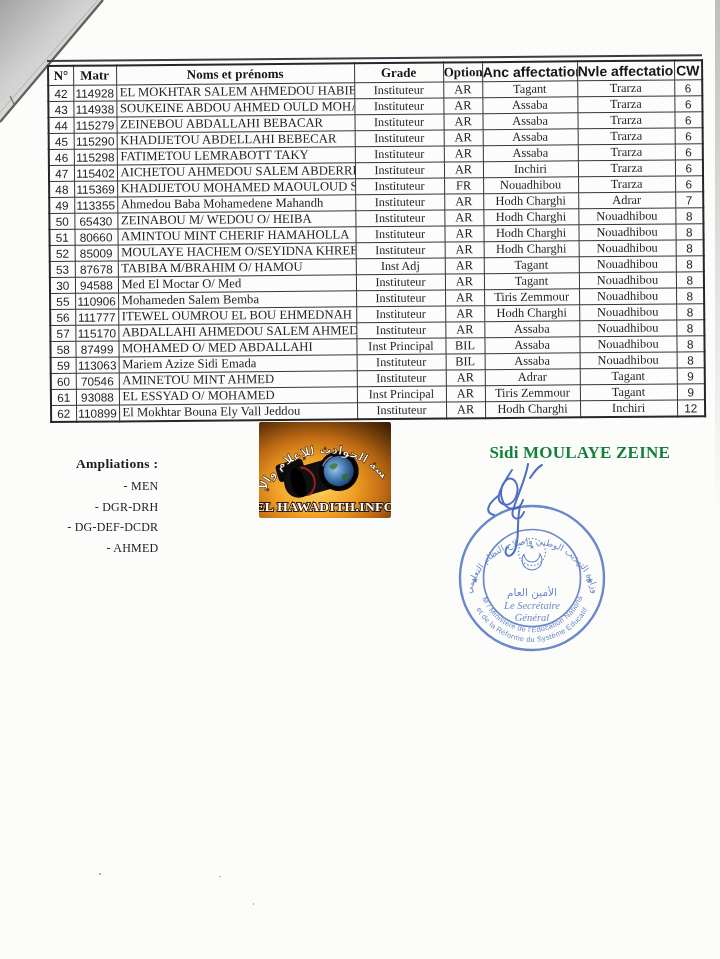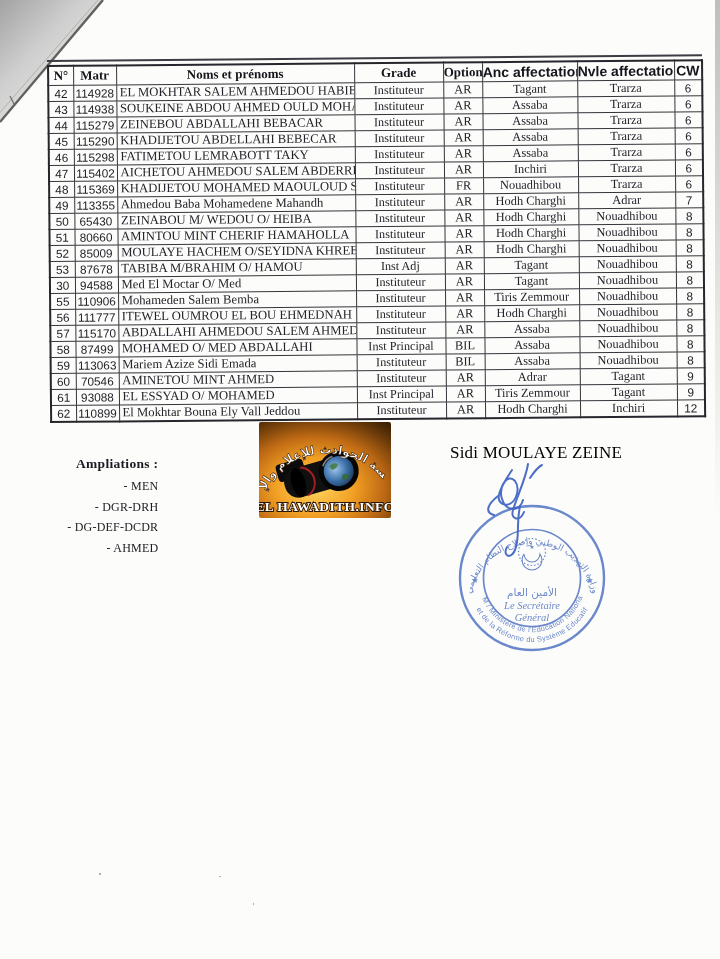--- a/index.html
+++ b/index.html
@@ -43,22 +43,23 @@
   #roster tbody td.c3{font-size:12.2px;margin-top:27px;}
 
   
   #ampliations{position:absolute;left:66px;top:456px;color:#1b1b22;text-align:right;}
   #amp-title{font-weight:bold;font-size:13.5px;letter-spacing:.3px;margin:0 0 7px 10px;}
   .amp-item{font-size:12px;margin-bottom:5.6px;letter-spacing:.2px;}
   .amp-item::before{content:"-  ";}
 
   #signatory-name{
     position:absolute;left:450px;top:443px;width:220px;
-    font-weight:normal;font-size:17px;color:#000000;letter-spacing:.2px;
+    font-weight:bold;font-size:17px;color:#15803d;letter-spacing:.2px;
     white-space:nowrap;
+    text-align:right;
   }
   #logo-svg{position:absolute;left:259px;top:422px;}
   #stamp-svg{position:absolute;left:456px;top:502px;opacity:.9;}
   #signature-svg{position:absolute;left:468px;top:452px;}
   .ar{font-family:"DejaVu Sans", sans-serif;}
 </style>
 </head>
 <body>
 
 <div id="canvas">

